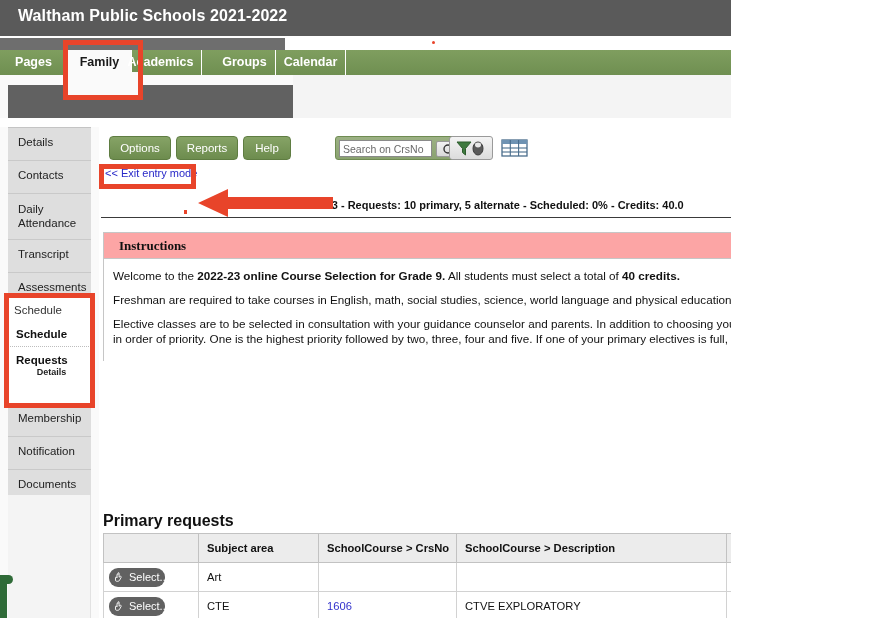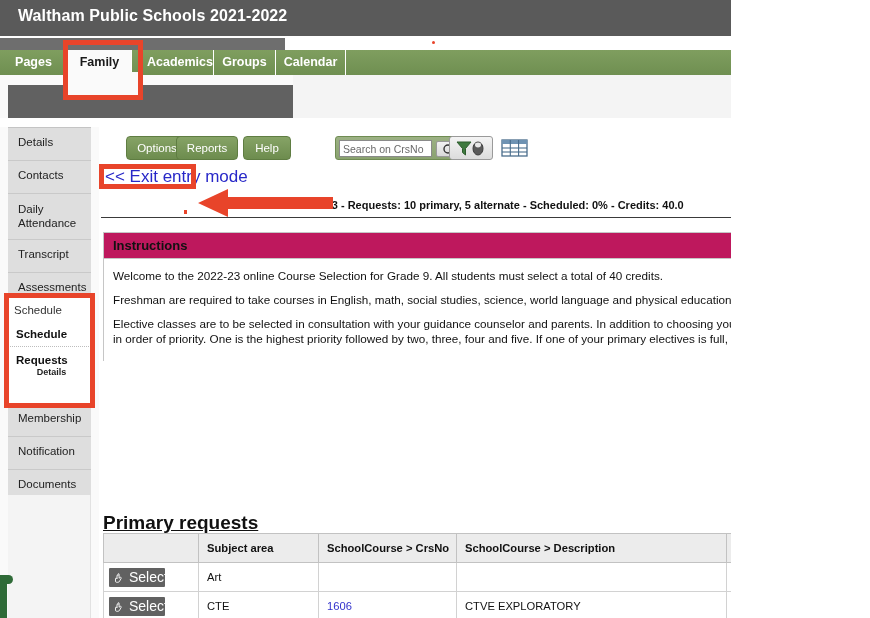--- a/index.html
+++ b/index.html
@@ -43,21 +43,21 @@
     position: absolute; top: 0; height: 25px;
     color: #ffffff; font-size: 12.5px; font-weight: bold;
     line-height: 25px; text-align: center;
     border-right: 1px solid #ffffff;
   }
   .navtab.active {
     background: #fafafa; color: #1a1a1a;
   }
   .navtab.t0 { left: 0;    width: 68px; }
   .navtab.t1 { left: 68px; width: 64px; }
-  .navtab.t2 { left: 132px; width: 82px; text-align: right; }
+  .navtab.t2 { left: 120px; width: 82px; }
   .navtab.t3 { left: 214px; width: 62px; }
   .navtab.t4 { left: 276px; width: 70px; }
   .navtab.t5 { left: 346px; width: 524px; border-right: none; }
 
   
   .contentwrap {
     position: absolute; left: 0; top: 75px; width: 870px; height: 543px;
     background: #fafafa;
   }
   .grayblock {
@@ -136,21 +136,21 @@
     border: 1px solid #5f7d42; border-radius: 4px;
     color: #ffffff; font-size: 11.5px;
     line-height: 22px; text-align: center;
     padding: 0 8px;
   }
   .tbtn .caret {
     display: inline-block; margin-left: 4px;
     border-left: 3.5px solid transparent; border-right: 3.5px solid transparent;
     border-top: 4.5px solid #ffffff; vertical-align: middle;
   }
-  .tbtn.b0 { left: 17px;   width: 62px; }
+  .tbtn.b0 { left: 0;   width: 62px; }
   .tbtn.b1 { left: 67px; width: 62px; }
   .tbtn.b2 { left: 134px; width: 48px; }
 
   .searchgroup {
     position: absolute; left: 202px; top: 0; width: 130px; height: 24px;
     background: linear-gradient(to bottom, #9cb184 0%, #8aa270 100%);
     border: 1px solid #6f8c52; border-radius: 3px; margin-left: 24px;
   }
   .searchgroup input {
     position: absolute; left: 3px; top: 3px; width: 93px; height: 17px;
@@ -173,21 +173,21 @@
   }
   .filterbtn svg { position: absolute; left: 6px; top: 4px; }
   .gridbtn {
     position: absolute; left: 392px; top: 1px; width: 28px; height: 22px;
   }
   .gridbtn svg { position: absolute; left: 0; top: 0; }
 
   
   .exitlink {
     position: absolute; left: 6px; top: 40px;
-    color: #2828c8; font-size: 17px;
+    color: #2828c8; font-size: 11px;
   }
 
   
   .statusline {
     position: absolute; left: 0; top: 72px; width: 771px;
     text-align: center; font-size: 11px; font-weight: bold; color: #111;
   }
   .statusrule {
     position: absolute; left: 2px; top: 90px; width: 767px; height: 0;
     border-top: 1px solid #3a3a3a;
@@ -196,59 +196,59 @@
     position: absolute; left: 85px; top: 83px; width: 3px; height: 4px;
     background: #e8442a;
   }
 
   
   .instructions {
     position: absolute; left: 4px; top: 105px; width: 767px;
     border: 1px solid #c6c6c6; border-bottom: none;
   }
   .instr-head {
-    height: 26px; background: #be185d; border-bottom: 1px solid #c6c6c6;
+    height: 26px; background: #fca5a5; border-bottom: 1px solid #c6c6c6;
     font-size: 13px; font-weight: bold; color: #111;
-    line-height: 26px; padding-left: 9px;
+    line-height: 26px; padding-left: 15px; font-family: Liberation Serif, serif;
   }
   .instr-body { padding: 9px 0 6px 9px; }
   .instr-body p {
     font-size: 11.7px; color: #111; line-height: 15px;
     margin-bottom: 9px; white-space: nowrap;
   }
   .instr-body p.wrap { white-space: normal; width: 1020px; }
-  .instr-body b { font-weight: normal; }
+  .instr-body b { font-weight: bold; }
 
   
   .pr-title {
     position: absolute; left: 4px; top: 385px;
-    font-size: 19px; font-weight: bold; color: #111; text-decoration: underline;
+    font-size: 16px; font-weight: bold; color: #111;
   }
   table.reqtable {
     position: absolute; left: 4px; top: 406px;
     width: 767px; border-collapse: collapse;
     table-layout: fixed;
   }
   table.reqtable th {
     background: #ececec; border: 1px solid #c2c2c2;
     font-size: 11.2px; font-weight: bold; color: #111;
     text-align: left; padding: 7px 0 7px 8px; height: 29px;
   }
   table.reqtable td {
     border: 1px solid #d2d2d2; height: 29px;
     font-size: 11.2px; color: #111; padding: 0 0 0 8px;
     background: #ffffff;
   }
   table.reqtable td.selcell { padding: 0 0 0 5px; }
   .selbtn {
     display: inline-block; width: 56px; height: 19px;
     background: #616161; color: #ffffff;
-    font-size: 14px; line-height: 19px;
+    font-size: 11px; line-height: 19px;
     text-align: center; padding-left: 20px;
-    position: relative; border-radius: 1px;
+    position: relative; border-radius: 9px;
   }
   .selbtn .hand {
     position: absolute; left: 5px; top: 3px;
     width: 10px; height: 12px;
   }
   .crsno { color: #3333cc; }
   col.c0 { width: 95px; }
   col.c1 { width: 120px; }
   col.c2 { width: 138px; }
   col.c3 { width: 270px; }

